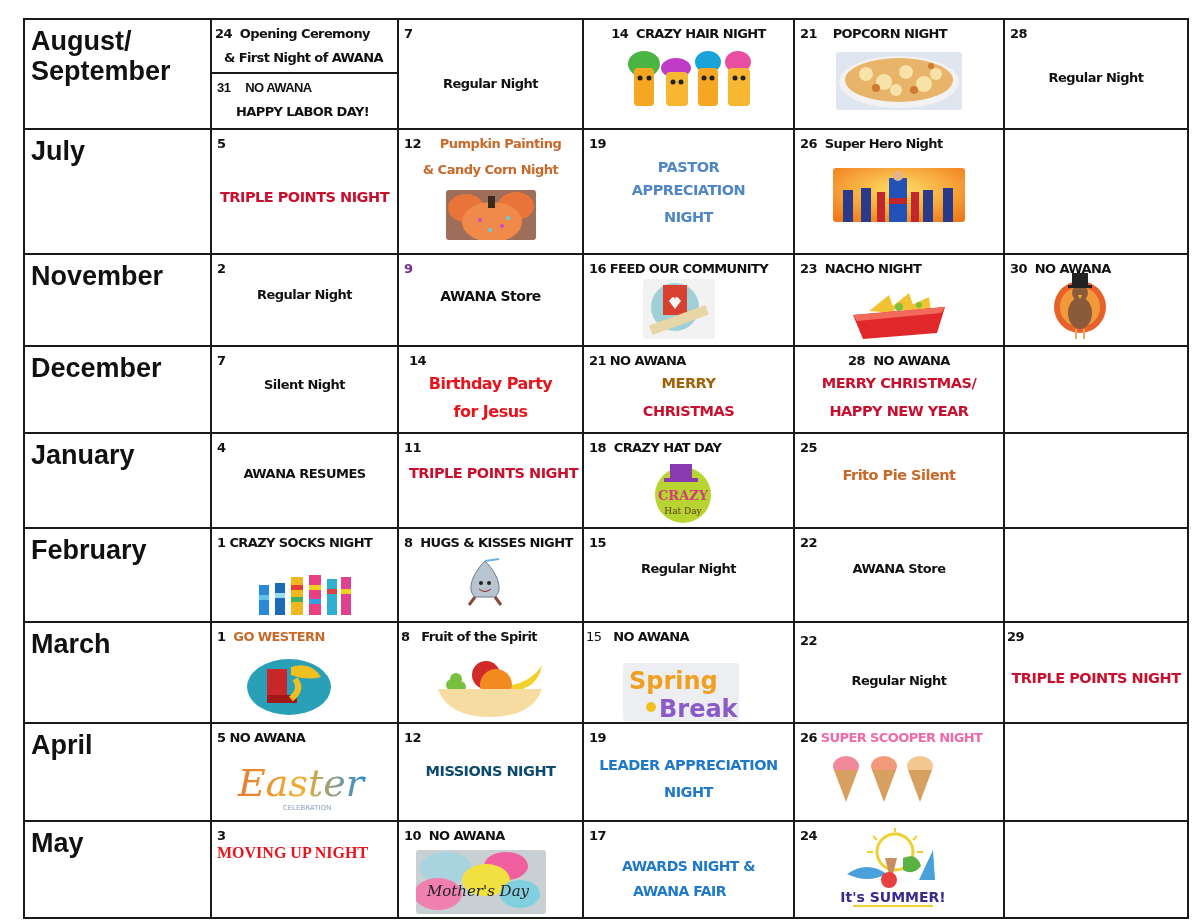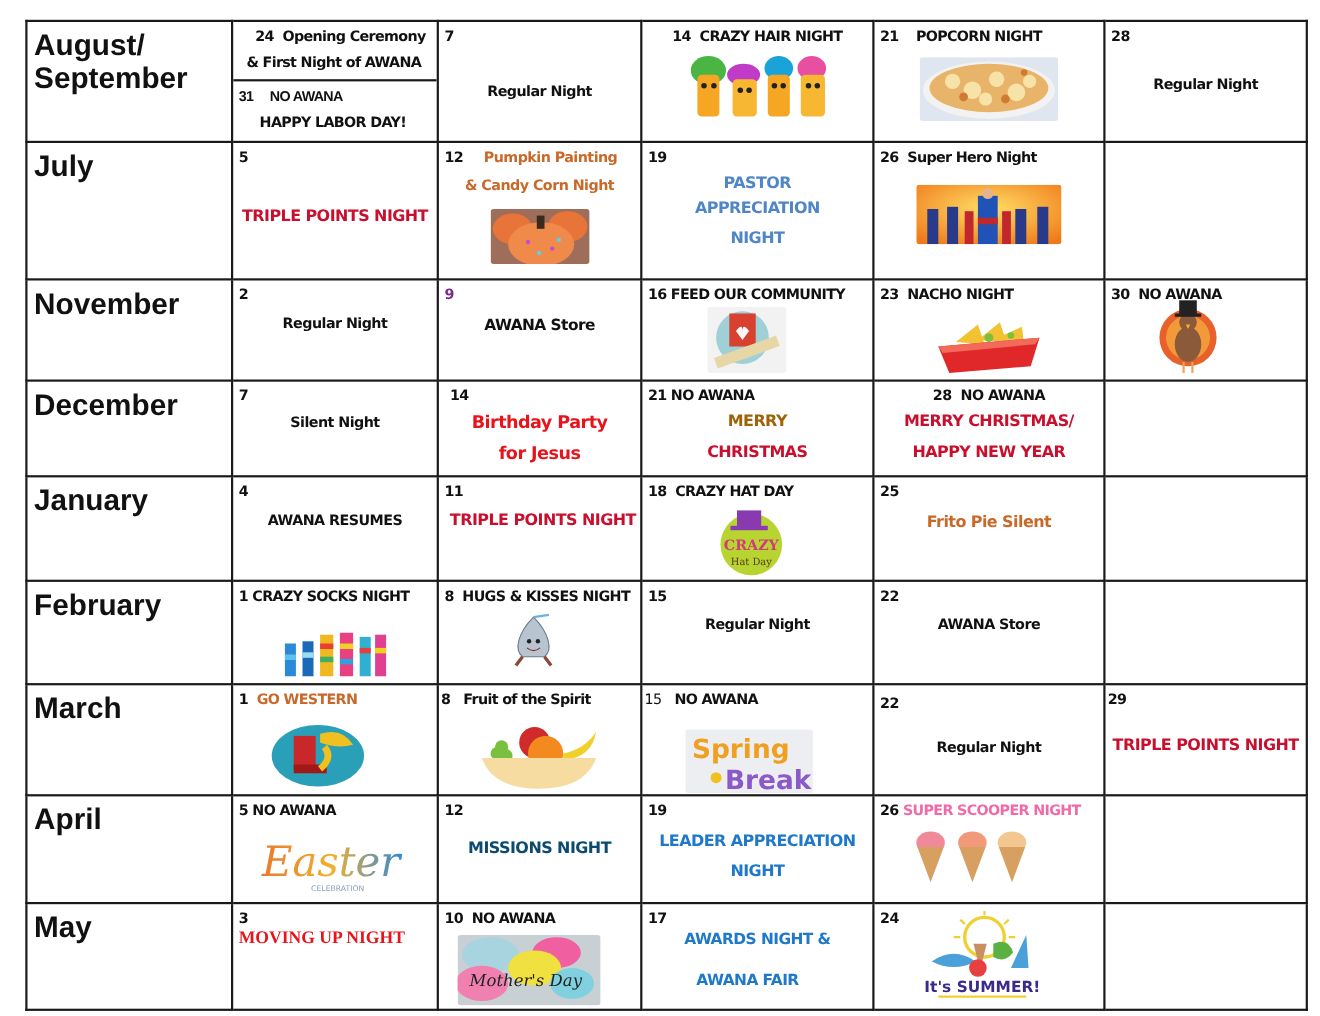--- a/index.html
+++ b/index.html
@@ -30,21 +30,21 @@
       <col style="width:184px">
   </colgroup>
 
   <tbody>
       <tr style="height:110px">
     <td>
           <div class="month" style="width:160px">August/ September</div>
         </td>
     <td>
       <div class="cell" style="height:106px">
-        <div style="position:absolute;left:20px;top:6px;font-size:13px;font-weight:bold;font-family:'DejaVu Sans',sans-serif;letter-spacing:-0.6px;white-space:nowrap">
+        <div style="position:absolute;left:3px;top:6px;font-size:13px;font-weight:bold;font-family:'DejaVu Sans',sans-serif;letter-spacing:-0.6px;white-space:nowrap">
           <span>24</span>&nbsp;
           <span>Opening Ceremony</span>
         </div>
         <div style="position:absolute;left:12px;top:30px;font-size:13px;font-weight:bold;font-family:'DejaVu Sans',sans-serif;letter-spacing:-0.6px;white-space:nowrap">&amp; First Night of AWANA</div>
         <div class="split" style="top:52px"></div>
         <div style="position:absolute;left:5px;top:60px;font-size:13px;font-weight:bold;font-family:Liberation Sans, sans-serif;letter-spacing:-0.6px;white-space:nowrap">
           <span>31</span>&nbsp;&nbsp;&nbsp;&nbsp;
           <span>NO AWANA</span>
         </div>
         <div style="position:absolute;left:24px;top:84px;font-size:13px;font-weight:bold;font-family:'DejaVu Sans',sans-serif;letter-spacing:-0.6px;white-space:nowrap">HAPPY LABOR DAY!</div>
@@ -523,21 +523,21 @@
         <ellipse cx="70" cy="30" rx="24" ry="16" fill="#f0e040"></ellipse>
         <ellipse cx="22" cy="44" rx="24" ry="16" fill="#f080b0"></ellipse>
         <ellipse cx="104" cy="44" rx="20" ry="14" fill="#80d0e0"></ellipse>
         <text x="62" y="46" text-anchor="middle" font-family="DejaVu Serif, serif" font-style="italic" font-size="15" fill="#222">Mother's Day</text>
       </svg>
     </div>
         </td>
     <td>
           <div class="cell" style="height:93px">
       <div class="day">17</div>
-      <div class="center t13" style="top:24px;color:#1f78c8;font-size:14px">AWARDS NIGHT &amp;</div>
+      <div class="center t13" style="top:36px;color:#1f78c8;font-size:14px">AWARDS NIGHT &amp;</div>
       <div class="center t13" style="top:61px;left:-18px;color:#1f78c8;font-size:14px">AWANA FAIR</div>
     </div>
         </td>
     <td>
           <div class="cell" style="height:93px">
       <div class="day">24</div>
       <svg class="img" style="top:6px;margin-left:-6px" width="120" height="82" viewBox="0 0 120 82">
         <circle cx="62" cy="24" r="18" fill="none" stroke="#f0d030" stroke-width="3"></circle>
         <g stroke="#f0d030" stroke-width="2">
                 <line x1="62" y1="0" x2="62" y2="4"></line>

